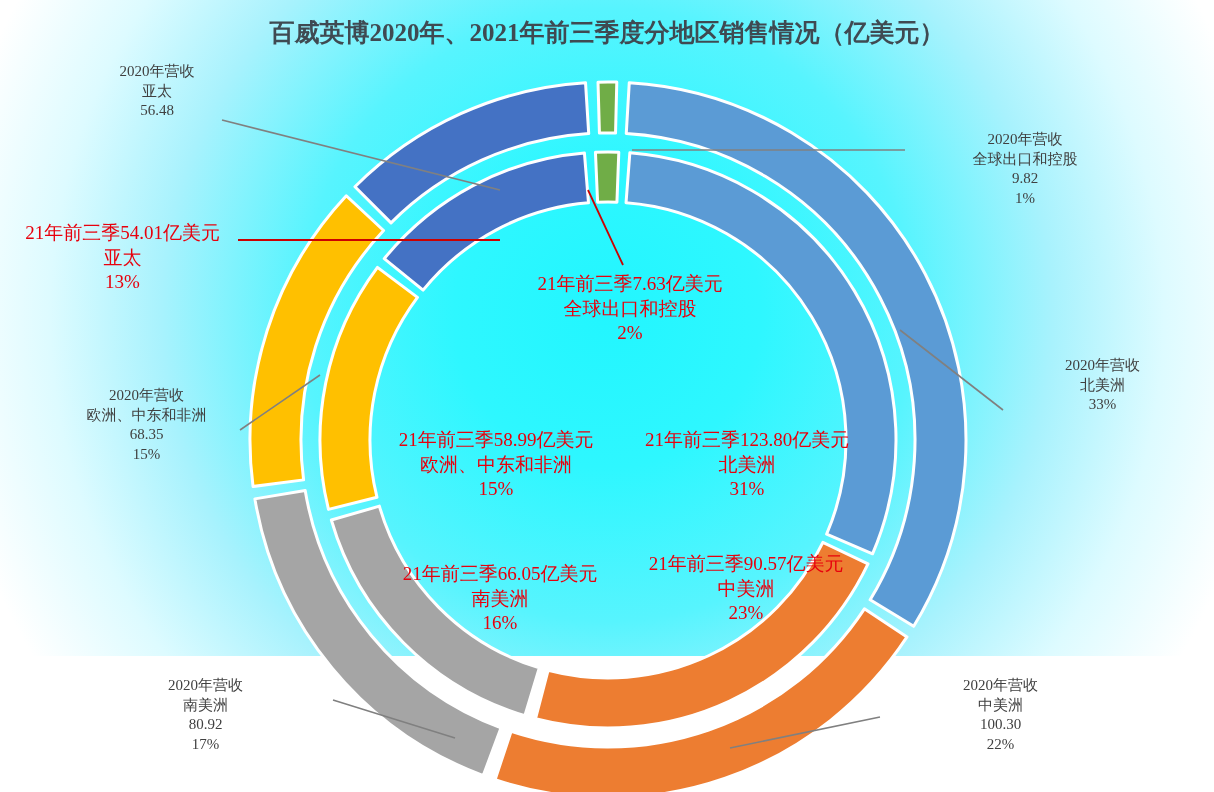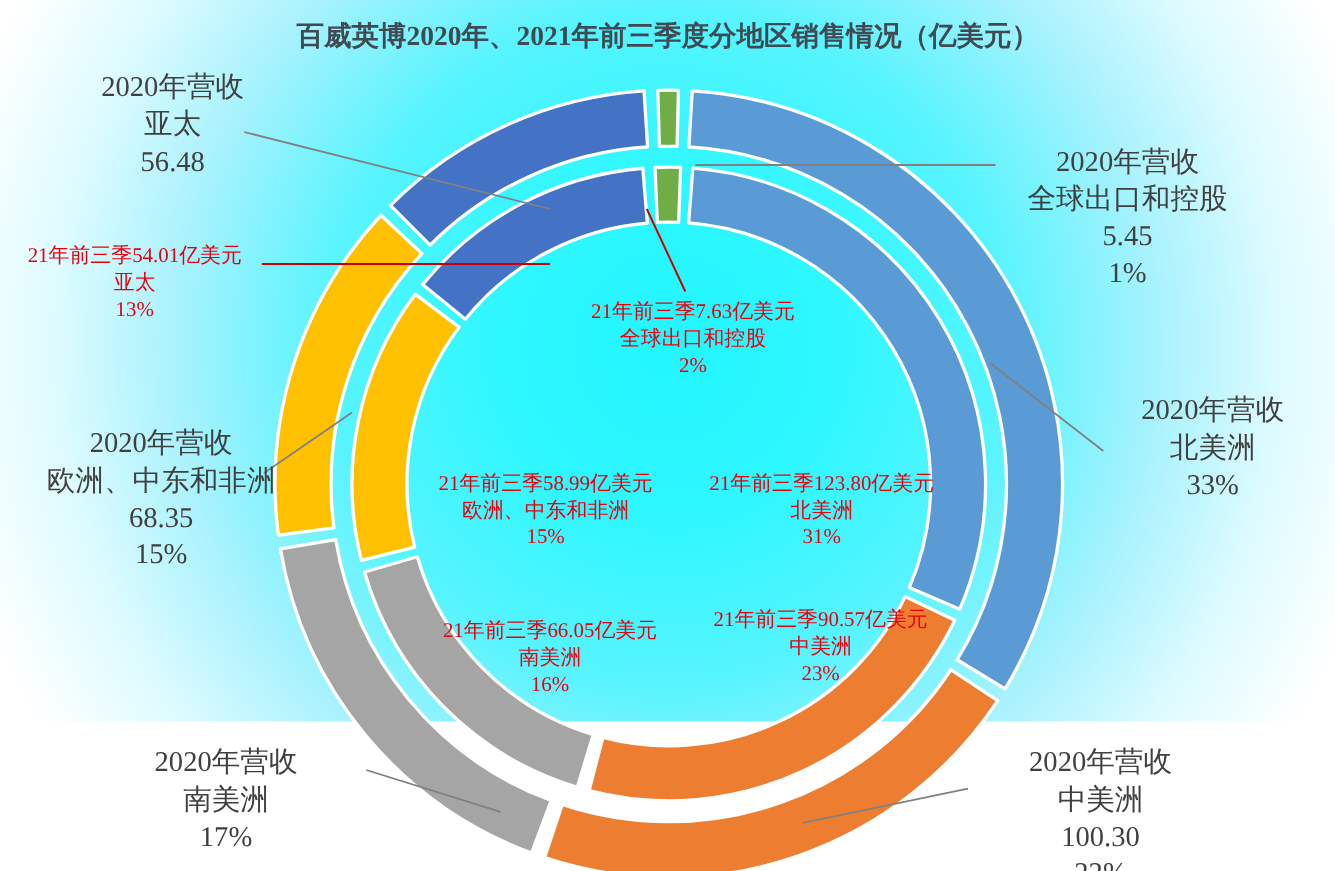--- a/index.html
+++ b/index.html
@@ -22,21 +22,21 @@
     letter-spacing:0px;
     white-space:nowrap;
   }
   svg.donut{position:absolute;left:0;top:0;width:1214px;height:792px;}
   .lbl{
     position:absolute;
     text-align:center;
     line-height:1.30;
     white-space:nowrap;
   }
-  .lbl-outer{ font-size:26px;color:#404040;text-align:center;}
+  .lbl-outer{ font-size:15px;color:#404040;text-align:center;}
   .lbl-inner{ font-size:19px;color:#e8000d;}
   .lbl div{display:block;}
 </style>
 </head>
 <body>
 
 <div id="stage">
 
   <div id="chart-title">百威英博2020年、2021年前三季度分地区销售情况（亿美元）</div>
 
@@ -71,40 +71,41 @@
 
   <div class="lbl lbl-outer" style="left:42px;top:62px;width:230px;">
     <div>2020年营收</div>
     <div>亚太</div>
     <div>56.48</div>
   </div>
 
   <div class="lbl lbl-outer" style="left:900px;top:130px;width:250px;">
     <div>2020年营收</div>
     <div>全球出口和控股</div>
-    <div>5.45</div>
+    <div>9.82</div>
     <div>1%</div>
   </div>
 
   <div class="lbl lbl-outer" style="left:995px;top:356px;width:215px;">
     <div>2020年营收</div>
     <div>北美洲</div>
     <div>33%</div>
   </div>
 
   <div class="lbl lbl-outer" style="left:888px;top:676px;width:225px;">
     <div>2020年营收</div>
     <div>中美洲</div>
     <div>100.30</div>
     <div>22%</div>
   </div>
 
   <div class="lbl lbl-outer" style="left:93px;top:676px;width:225px;">
     <div>2020年营收</div>
     <div>南美洲</div>
+    <div>80.92</div>
     <div>17%</div>
   </div>
 
   <div class="lbl lbl-outer" style="left:29px;top:386px;width:235px;">
     <div>2020年营收</div>
     <div>欧洲、中东和非洲</div>
     <div>68.35</div>
     <div>15%</div>
   </div>
 

